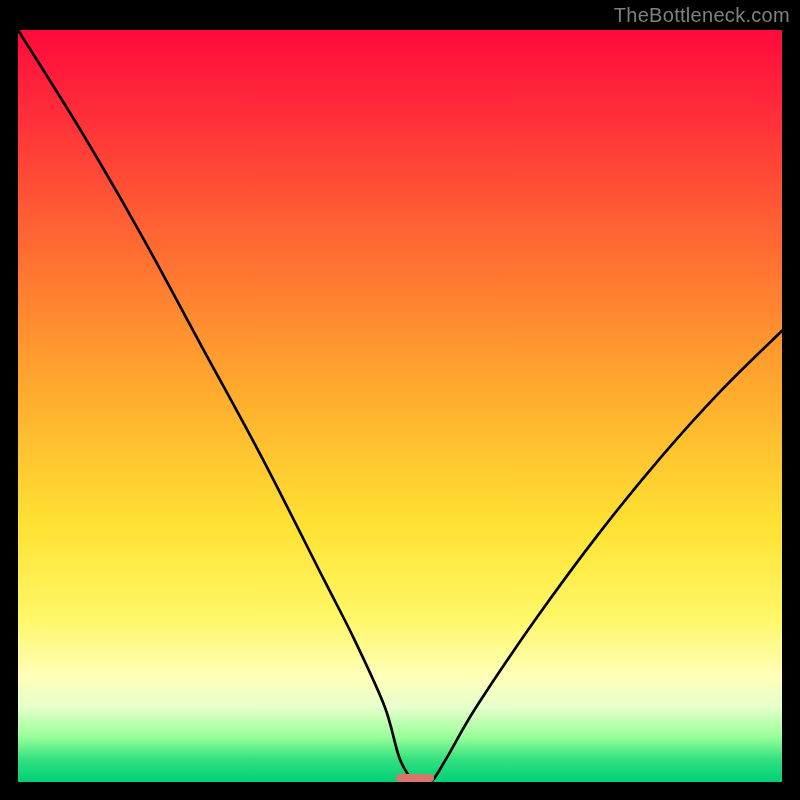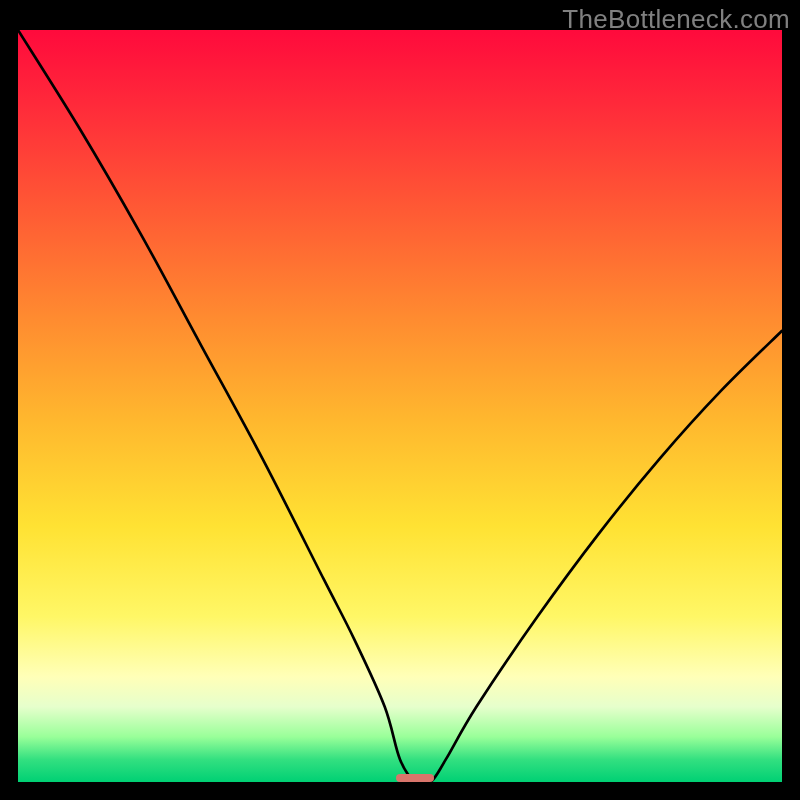--- a/index.html
+++ b/index.html
@@ -15,21 +15,21 @@
     position: relative;
     width: 800px;
     height: 800px;
     background: #000;
   }
   .watermark {
     position: absolute;
     top: 4px;
     right: 10px;
     color: #808080;
-    font-size: 26px;
+    font-size: 20px;
     font-weight: 500;
     letter-spacing: 0.3px;
     z-index: 20;
   }
   .plot-area {
     position: absolute;
     left: 18px;
     top: 30px;
     width: 764px;
     height: 752px;

